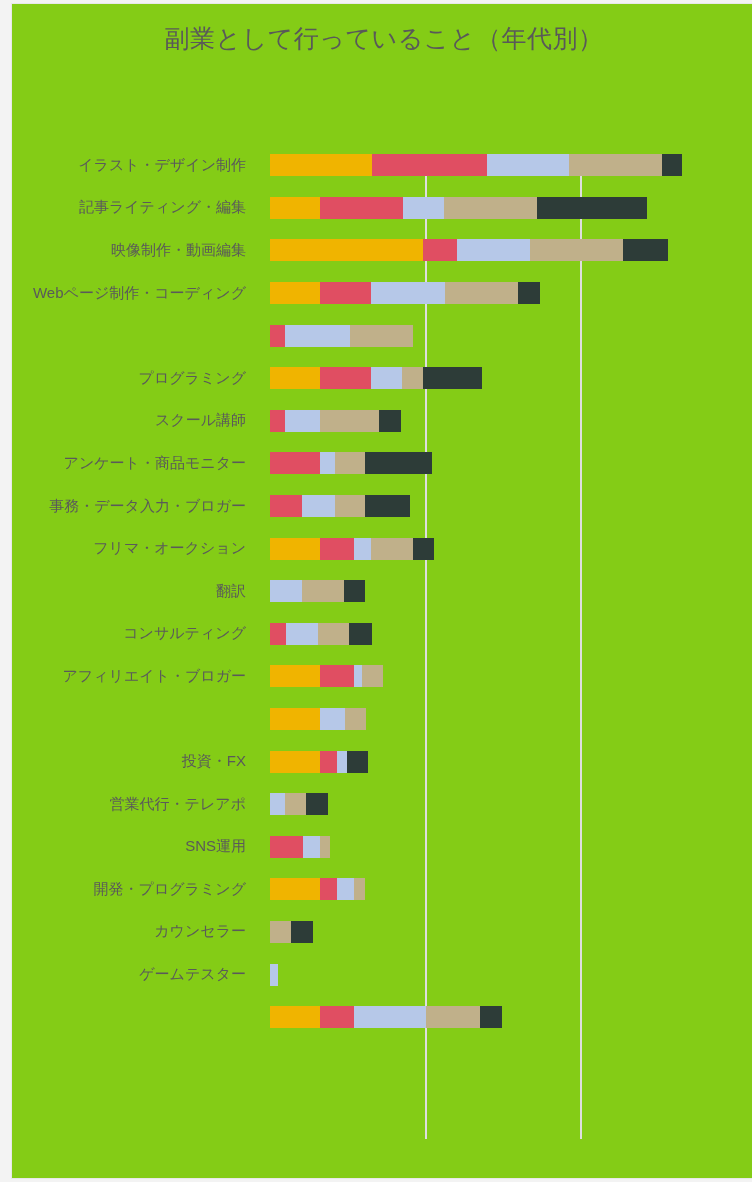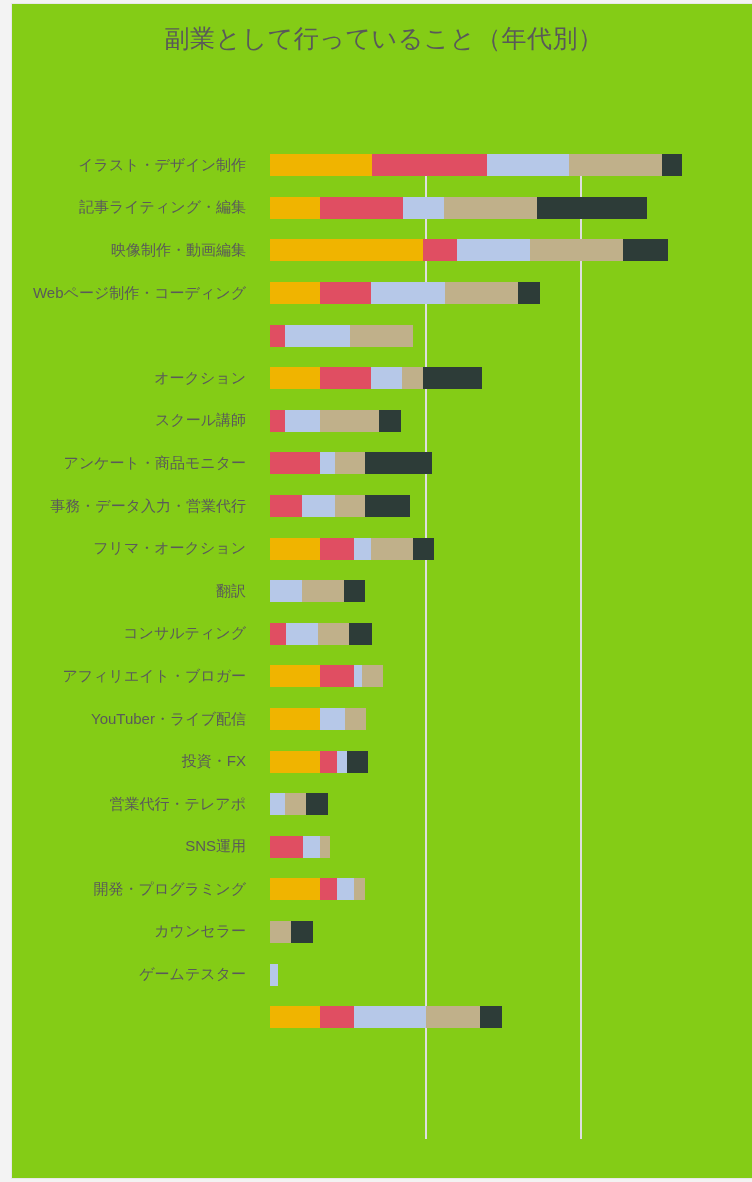--- a/index.html
+++ b/index.html
@@ -113,21 +113,21 @@
           </div>
         </div>
         <div class="row">
           <div class="bar">
             <div class="seg" style="width: 14.725px; background: rgb(224, 78, 98);"></div>
             <div class="seg" style="width: 65.1px; background: rgb(182, 200, 232);"></div>
             <div class="seg" style="width: 62.775px; background: rgb(192, 176, 138);"></div>
           </div>
         </div>
         <div class="row">
-          <div class="row-label">オークション</div>
+          <div class="row-label">プログラミング</div>
           <div class="bar">
             <div class="seg" style="width: 50.375px; background: rgb(240, 180, 0);"></div>
             <div class="seg" style="width: 50.375px; background: rgb(224, 78, 98);"></div>
             <div class="seg" style="width: 31px; background: rgb(182, 200, 232);"></div>
             <div class="seg" style="width: 21.7px; background: rgb(192, 176, 138);"></div>
             <div class="seg" style="width: 58.9px; background: rgb(45, 60, 56);"></div>
           </div>
         </div>
         <div class="row">
           <div class="row-label">スクール講師</div>
@@ -141,21 +141,21 @@
         <div class="row">
           <div class="row-label">アンケート・商品モニター</div>
           <div class="bar">
             <div class="seg" style="width: 50.375px; background: rgb(224, 78, 98);"></div>
             <div class="seg" style="width: 14.725px; background: rgb(182, 200, 232);"></div>
             <div class="seg" style="width: 30.225px; background: rgb(192, 176, 138);"></div>
             <div class="seg" style="width: 66.65px; background: rgb(45, 60, 56);"></div>
           </div>
         </div>
         <div class="row">
-          <div class="row-label">事務・データ入力・営業代行</div>
+          <div class="row-label">事務・データ入力・ブロガー</div>
           <div class="bar">
             <div class="seg" style="width: 31.775px; background: rgb(224, 78, 98);"></div>
             <div class="seg" style="width: 33.325px; background: rgb(182, 200, 232);"></div>
             <div class="seg" style="width: 30.225px; background: rgb(192, 176, 138);"></div>
             <div class="seg" style="width: 44.95px; background: rgb(45, 60, 56);"></div>
           </div>
         </div>
         <div class="row">
           <div class="row-label">フリマ・オークション</div>
           <div class="bar">
@@ -186,21 +186,20 @@
         <div class="row">
           <div class="row-label">アフィリエイト・ブロガー</div>
           <div class="bar">
             <div class="seg" style="width: 50.375px; background: rgb(240, 180, 0);"></div>
             <div class="seg" style="width: 34.1px; background: rgb(224, 78, 98);"></div>
             <div class="seg" style="width: 7.75px; background: rgb(182, 200, 232);"></div>
             <div class="seg" style="width: 20.925px; background: rgb(192, 176, 138);"></div>
           </div>
         </div>
         <div class="row">
-          <div class="row-label">YouTuber・ライブ配信</div>
           <div class="bar">
             <div class="seg" style="width: 50.375px; background: rgb(240, 180, 0);"></div>
             <div class="seg" style="width: 24.8px; background: rgb(182, 200, 232);"></div>
             <div class="seg" style="width: 20.925px; background: rgb(192, 176, 138);"></div>
           </div>
         </div>
         <div class="row">
           <div class="row-label">投資・FX</div>
           <div class="bar">
             <div class="seg" style="width: 50.375px; background: rgb(240, 180, 0);"></div>

